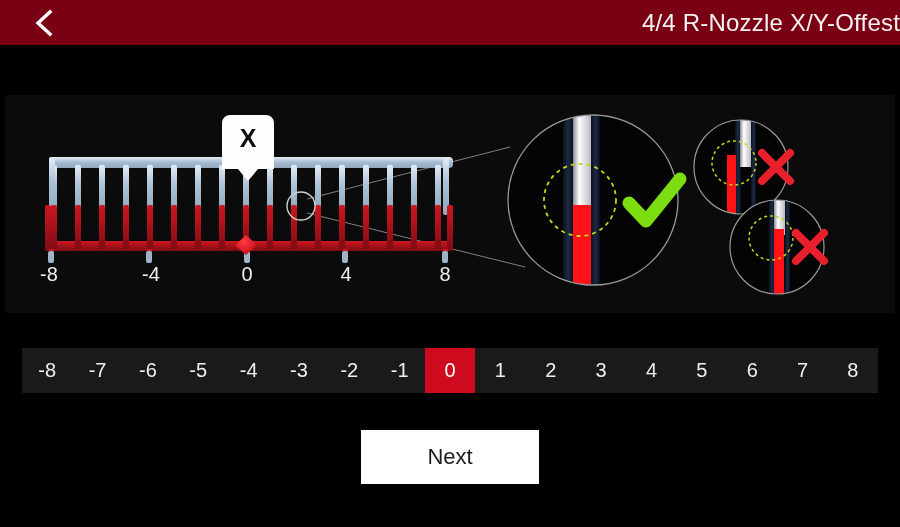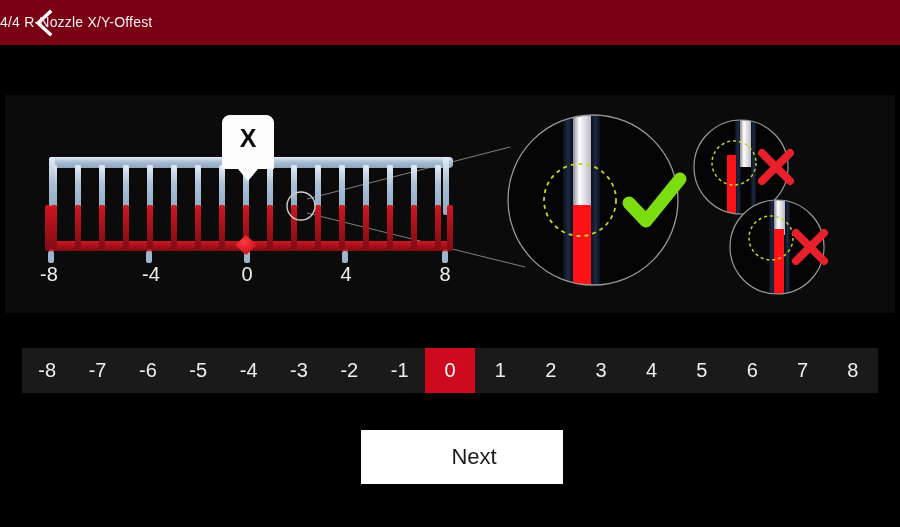--- a/index.html
+++ b/index.html
@@ -35,23 +35,23 @@
     justify-content: center;
     cursor: pointer;
   }
   #back-btn svg { display: block; }
   #header-title {
     position: absolute;
     left: 0; top: 0;
     width: 900px;
     height: 33px;
     line-height: 45px;
-    text-align: left;
+    text-align: right;
     color: #f2f2f2;
-    font-size: 14px;
+    font-size: 24px;
     letter-spacing: 0.2px;
   }
 
   
   #instruction {
     position: absolute;
     left: 32px;
     top: 60px;
     color: #f4f4f4;
     font-size: 19px;
@@ -104,21 +104,20 @@
     width: 178px;
     height: 54px;
     background: #ffffff;
     color: #1c1c1c;
     font-size: 22px;
     display: flex;
     align-items: center;
     justify-content: center;
     cursor: pointer;
     user-select: none;
-    padding-left: 24px;
   }
 </style>
 </head>
 <body>
 
 <div id="app">
 
   <div id="header">
     <div id="back-btn">
       <span>

